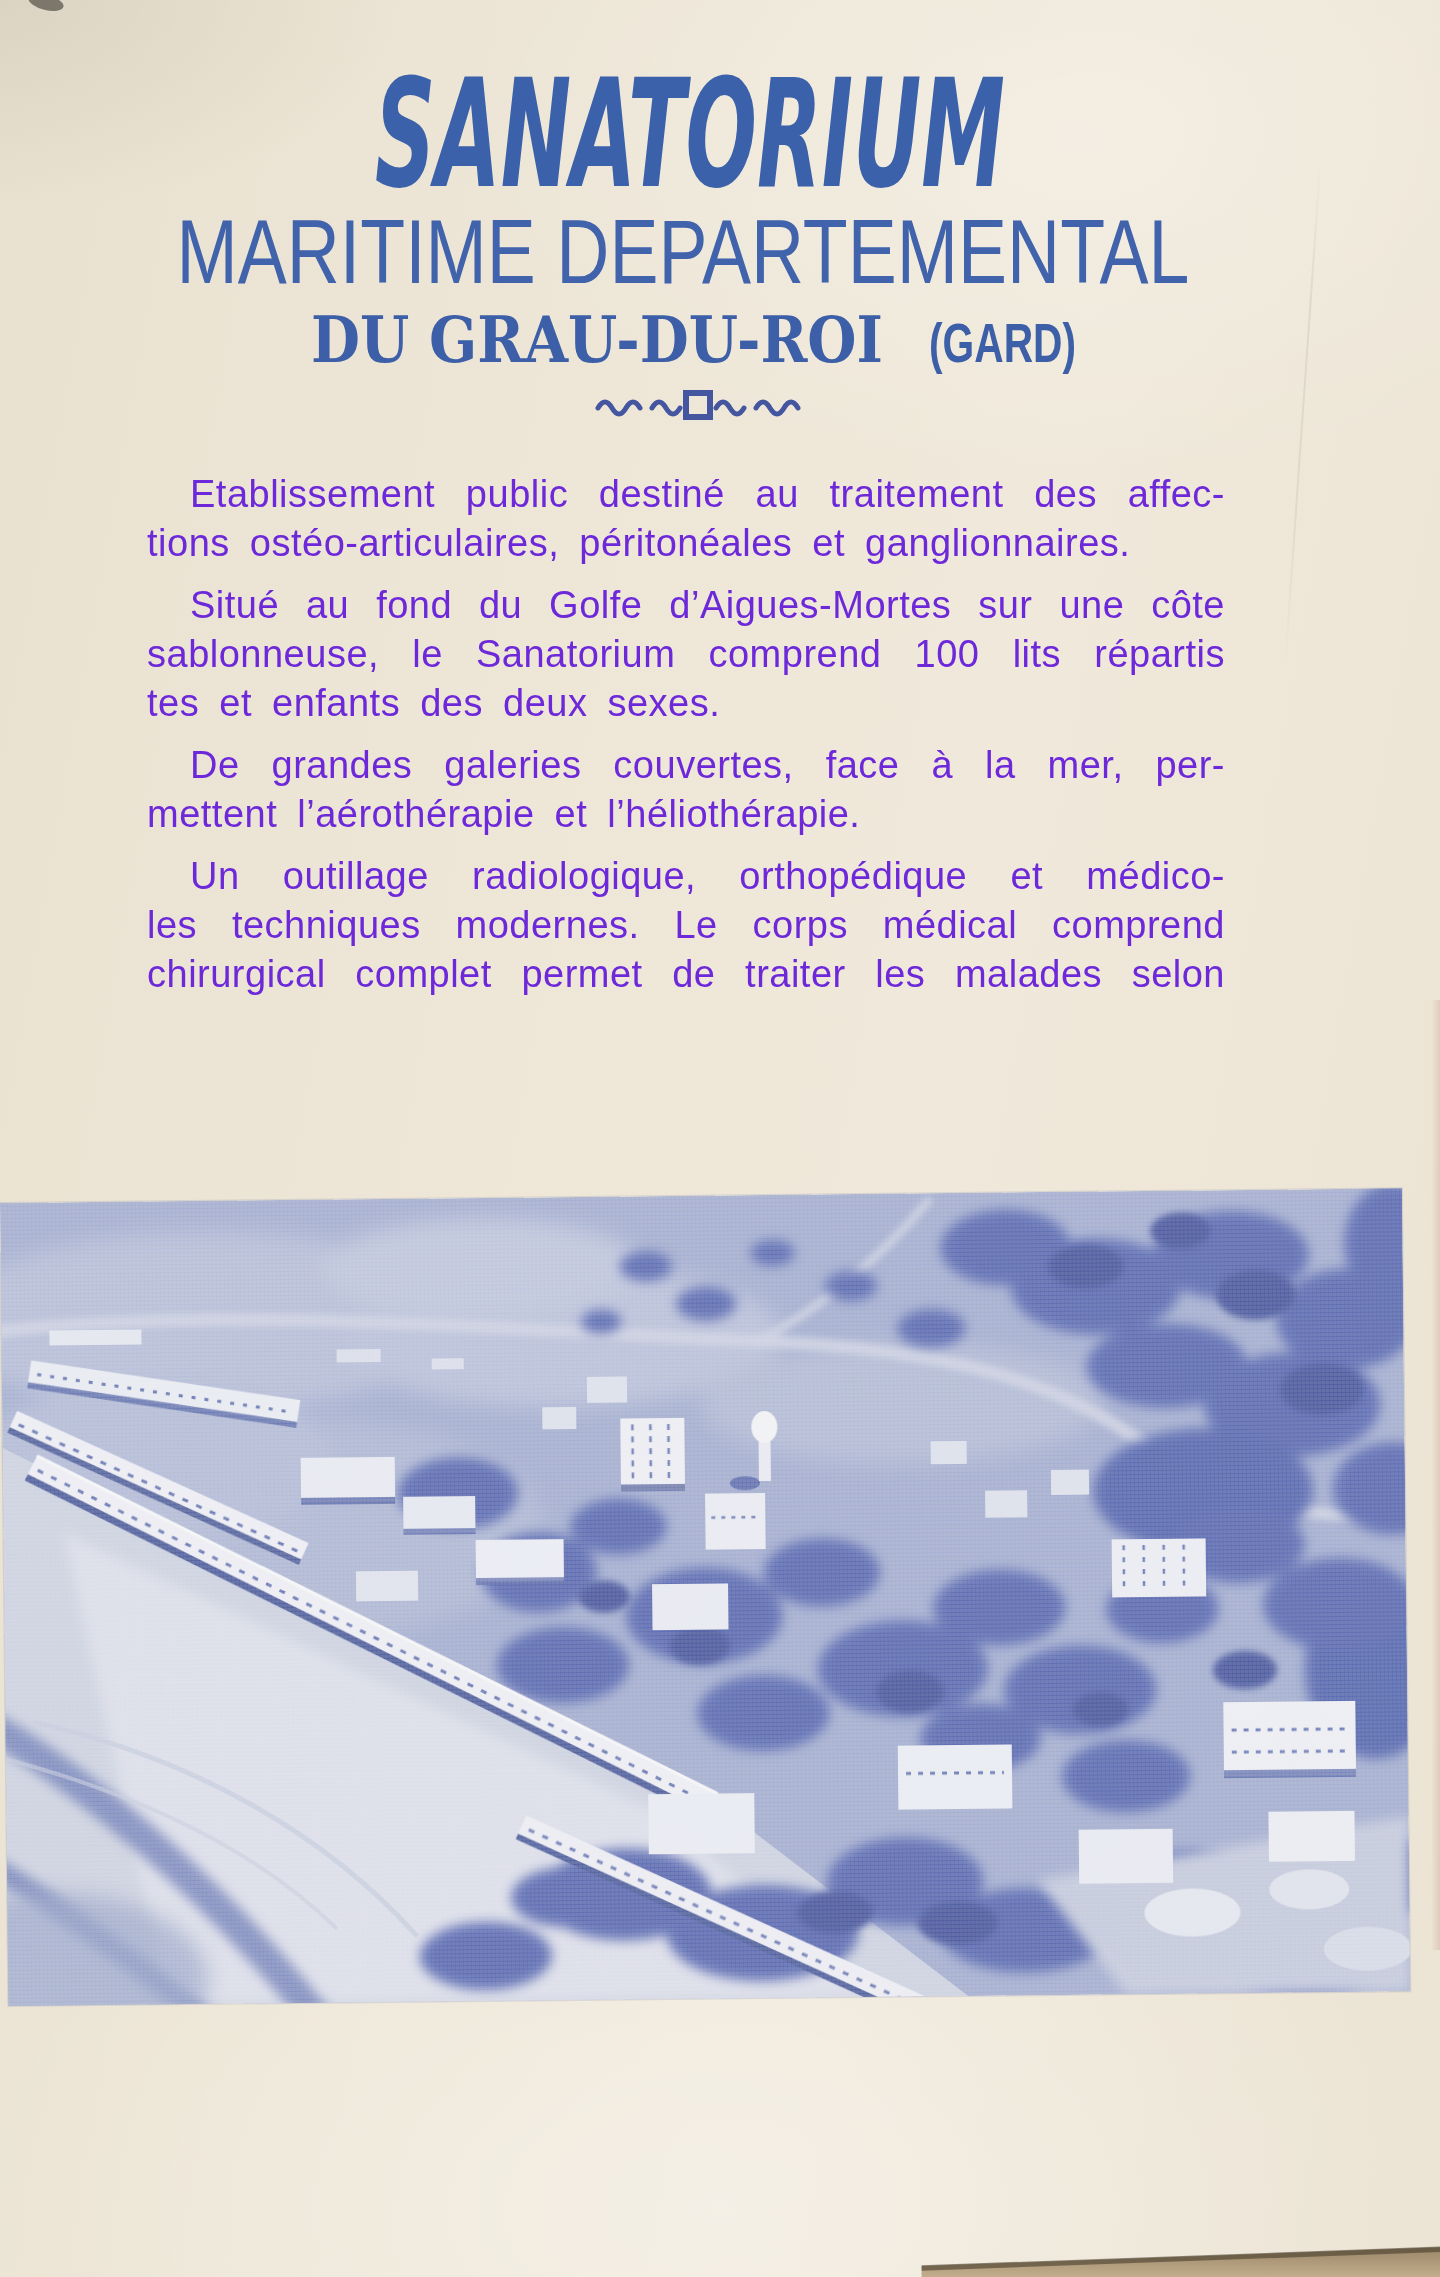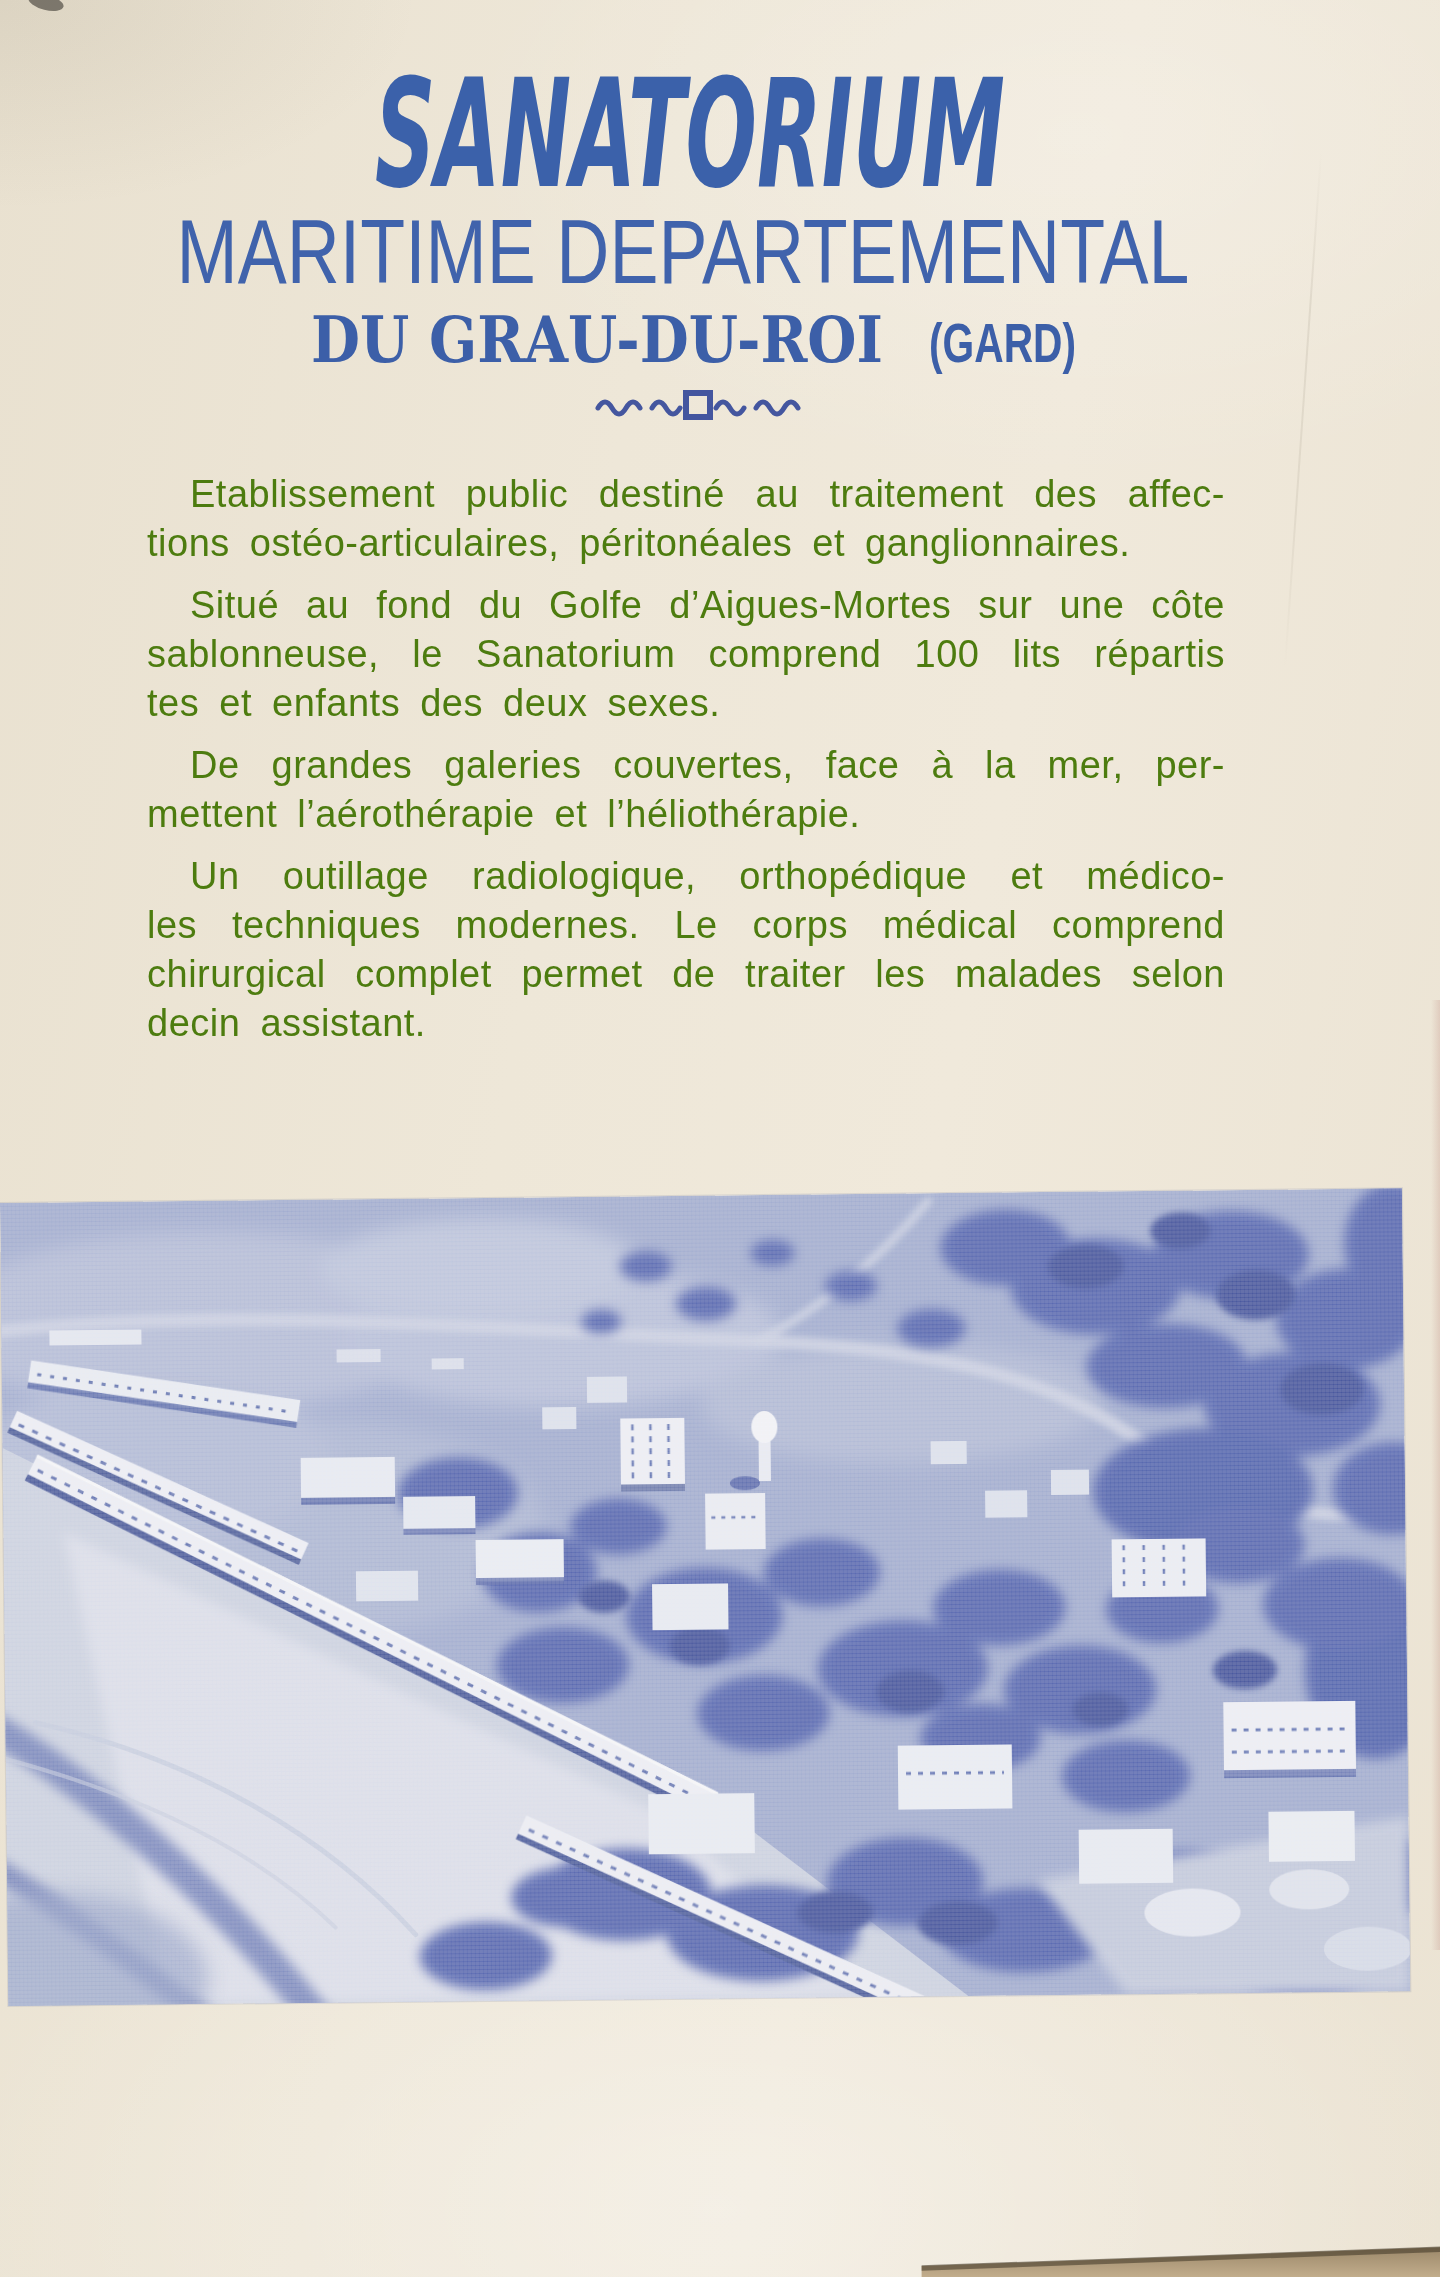--- a/index.html
+++ b/index.html
@@ -16,21 +16,21 @@
     border-radius:50%;transform:rotate(14deg);opacity:.72;}
   .crease{position:absolute;left:1302px;top:150px;width:2px;height:520px;
     background:linear-gradient(to bottom,transparent,rgba(110,100,80,.12) 30%,rgba(110,100,80,.10) 70%,transparent);
     transform:rotate(4deg);}
   .right-edge{position:absolute;right:0;top:1000px;width:9px;height:950px;
     background:linear-gradient(to left,rgba(190,140,130,.28),transparent);}
 
   .header-svg{position:absolute;left:0;top:0;width:1440px;height:440px;display:block;}
 
   .text-col{position:absolute;left:147px;top:470px;width:1078px;
-    font-size:38px;line-height:49px;letter-spacing:.5px;color:#4d7c0f;}
+    font-size:38px;line-height:49px;letter-spacing:.5px;color:#6d28d9;}
   .p{margin:0 0 13px 0;}
   .pline{text-align:justify;text-align-last:justify;height:49px;overflow:visible;}
   .pline.first{text-indent:43px;}
   .pline.last{text-align-last:left;word-spacing:9px;}
 
   .photo{position:absolute;left:0;top:1203px;width:1402px;height:803px;
     transform:rotate(-0.6deg);transform-origin:0 0;overflow:hidden;
     box-shadow:0 0 0 1px rgba(90,100,150,.15);}
   .photo svg{display:block;width:1402px;height:803px;}
 
@@ -71,21 +71,20 @@
     <div class="pline last">tes et enfants des deux sexes.</div>
   </div>
   <div class="p">
     <div class="pline first">De grandes galeries couvertes, face à la mer, per-</div>
     <div class="pline last">mettent l’aérothérapie et l’héliothérapie.</div>
   </div>
   <div class="p">
     <div class="pline first">Un outillage radiologique, orthopédique et médico-</div>
     <div class="pline">les techniques modernes. Le corps médical comprend</div>
     <div class="pline">chirurgical complet permet de traiter les malades selon</div>
-    <div class="pline last">decin assistant.</div>
   </div>
 </main>
 
 <figure class="photo" role="img" style="margin:0;" aria-label="Vue aérienne du Sanatorium Maritime Départemental du Grau-du-Roi : longues galeries face à la plage, pavillons blancs et bosquets">
 <svg viewBox="0 0 1402 803" preserveAspectRatio="none">
   <defs>
     <filter id="b3" x="-30%" y="-30%" width="160%" height="160%">
           <feGaussianBlur stdDeviation="3"></feGaussianBlur>
         </filter>
     <filter id="b6" x="-40%" y="-40%" width="180%" height="180%">

